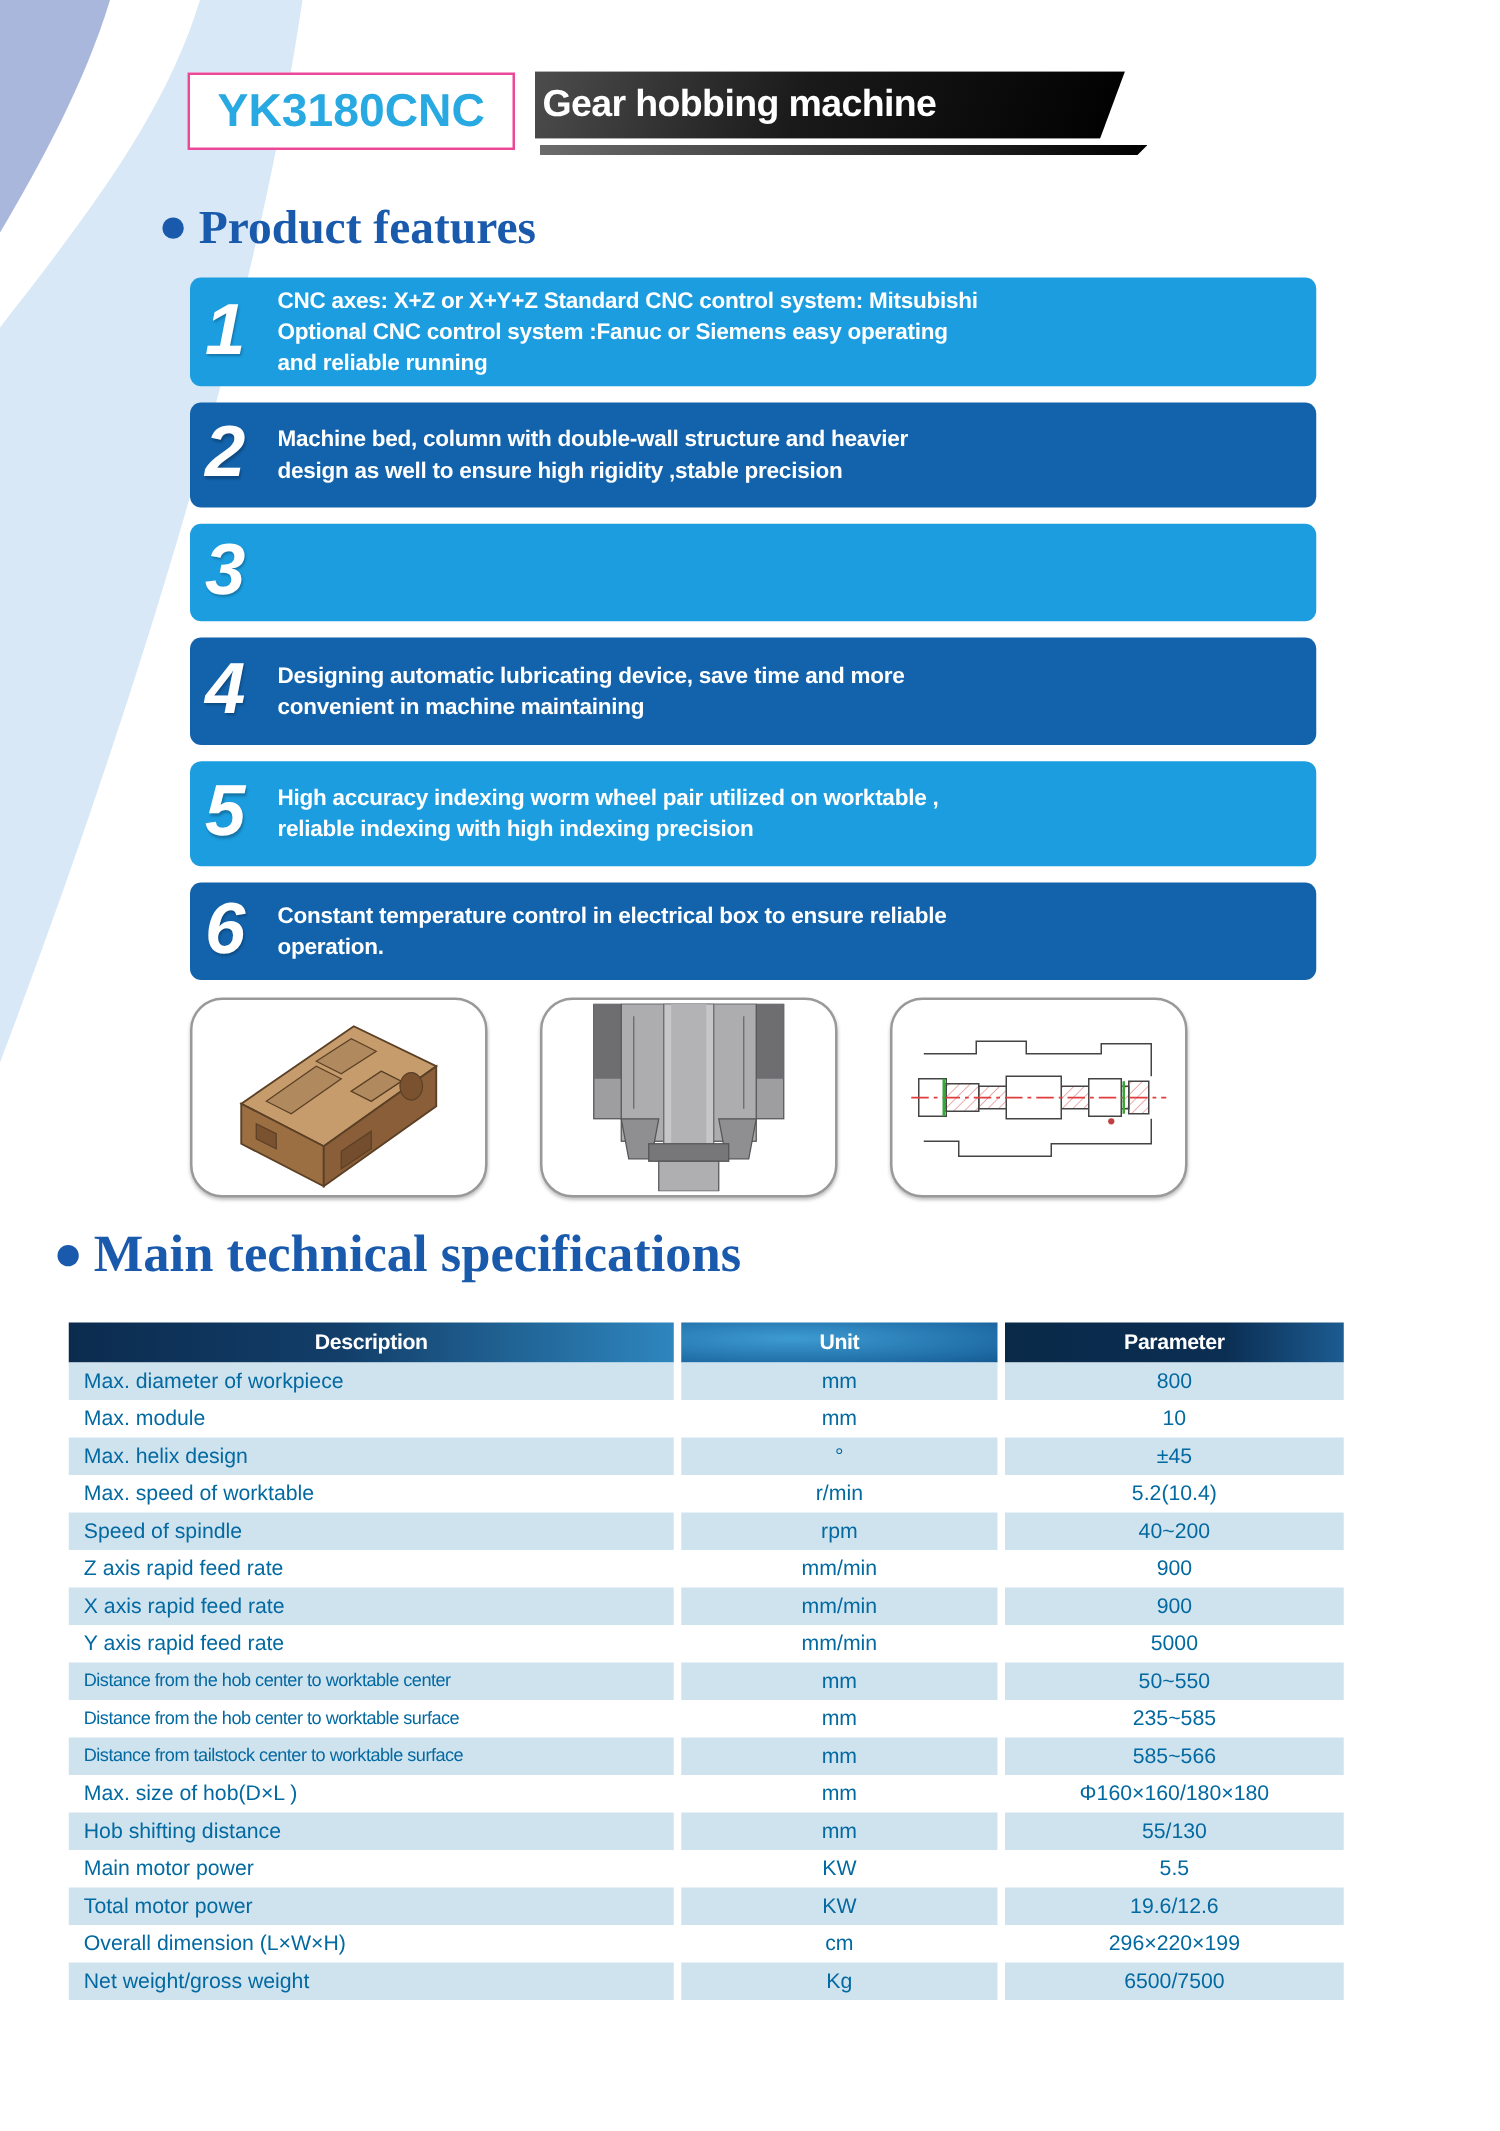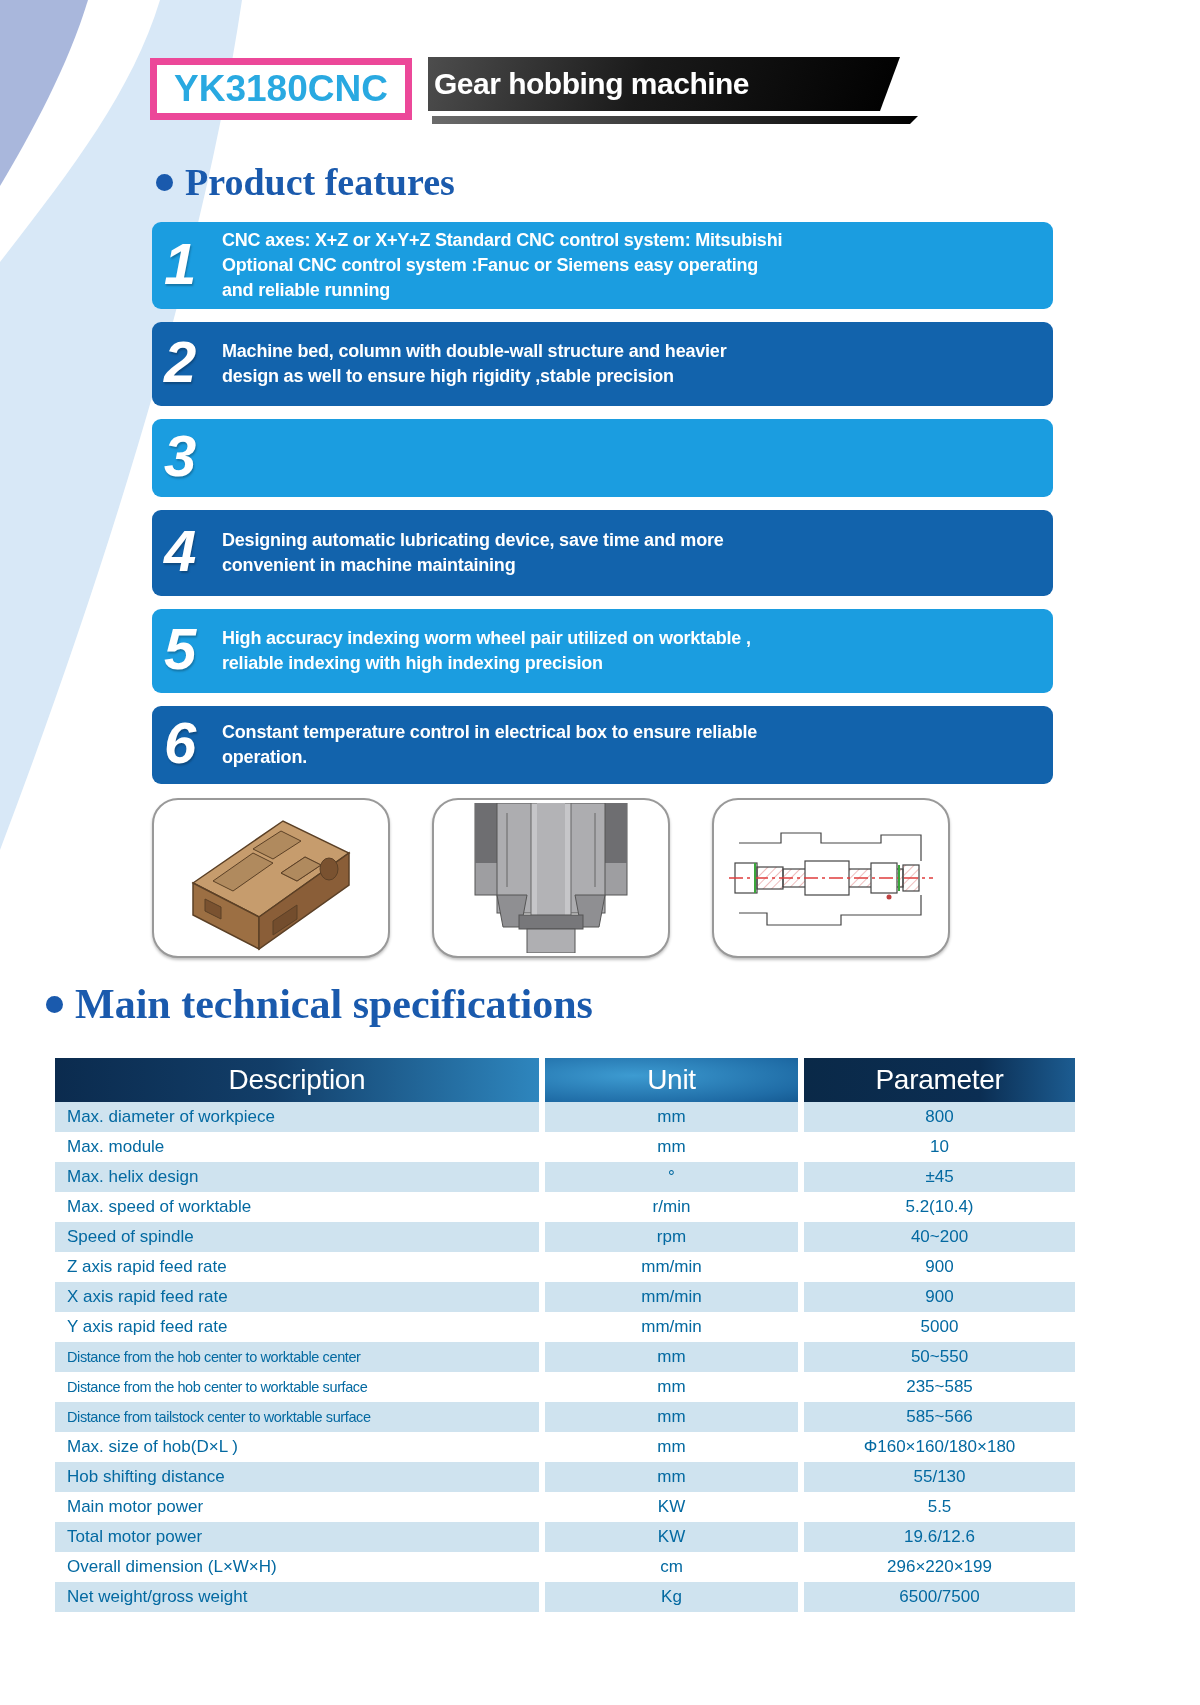--- a/index.html
+++ b/index.html
@@ -5,41 +5,41 @@
   html,body{margin:0;padding:0;background:#ffffff;}
   body{font-family:"Liberation Sans", sans-serif;}
   .page{position:relative;width:1200px;height:1705px;background:#fff;overflow:hidden;margin:0 auto;}
 
   
   .deco{position:absolute;top:0;left:0;pointer-events:none;}
 
   
   .title-box{
     position:absolute;left:150px;top:58px;width:262px;height:62px;
-    border:7px solid #ec4899;background:#fff;display:flex;align-items:center;justify-content:center;box-sizing:border-box;
+    border:2px solid #ec4899;background:#fff;display:flex;align-items:center;justify-content:center;box-sizing:border-box;
   }
   .title-box span{font-size:37px;font-weight:bold;color:#29A9E1;letter-spacing:0px;}
   .banner{
     position:absolute;left:428px;top:57px;width:472px;height:54px;
     background:linear-gradient(110deg,#4d4d4d 0%,#1a1a1a 45%,#000 100%);
     clip-path:polygon(0 0,100% 0,calc(100% - 20px) 100%,0 100%);
     display:flex;align-items:center;box-sizing:border-box;padding-left:6px;
   }
   .banner span{color:#fff;font-size:30px;font-weight:bold;letter-spacing:-0.5px;}
   .banner-underline{
     position:absolute;left:432px;top:116px;width:486px;height:8px;
     background:linear-gradient(to right,#6b6b6b,#000);
     clip-path:polygon(0 0,100% 0,calc(100% - 8px) 100%,0 100%);
   }
 
   
   .section-heading{position:absolute;display:flex;align-items:center;color:#1A5AAD;}
   .section-heading .dot{width:17px;height:17px;border-radius:50%;background:#1A5AAD;margin-right:12px;flex:0 0 auto;}
   .section-heading .txt{font-family:"Liberation Serif", serif;font-weight:bold;}
-  .h-features{left:156px;top:160px;}
+  .h-features{left:130px;top:160px;}
   .h-features .txt{font-size:38px;}
   .h-specs{left:46px;top:980px;}
   .h-specs .txt{font-size:42px;}
 
   
   .features-list{position:absolute;left:152px;top:222px;width:901px;display:flex;flex-direction:column;gap:13px;}
   .feature{
     border-radius:9px;display:flex;align-items:center;box-sizing:border-box;
     padding:6px 20px 6px 12px;color:#fff;
   }
@@ -63,22 +63,22 @@
     width:238px;height:160px;background:#fff;border:2px solid #999;border-radius:26px;
     box-shadow:0 2px 3px rgba(0,0,0,0.25);overflow:hidden;display:flex;align-items:center;justify-content:center;box-sizing:border-box;
   }
   .img-card + .img-card{margin-left:42px;}
   .img-card svg{display:block;}
 
   
   .spec-table{position:absolute;left:55px;top:1058px;width:1020px;}
   .spec-grid{display:grid;grid-template-columns:484px 253px 271px;column-gap:6px;}
   .th{
-    height:44px;display:flex;align-items:center;justify-content:center;
-    color:#fff;font-weight:normal;font-size:28px;letter-spacing:-0.3px;
+    height:32px;display:flex;align-items:center;justify-content:center;
+    color:#fff;font-weight:bold;font-size:17px;letter-spacing:-0.3px;
   }
   .th-desc{background:linear-gradient(to right,#0B2B4E 0%,#123E69 45%,#2E86BE 100%);}
   .th-unit{background:radial-gradient(ellipse at 35% 40%,#3D9BD1 0%,#1F6CA6 75%,#155A92 100%);}
   .th-param{background:linear-gradient(to right,#0A2948 0%,#0B2E53 65%,#1C5C91 100%);}
   .spec-rows{display:flex;flex-direction:column;}
   .spec-row{display:grid;grid-template-columns:484px 253px 271px;column-gap:6px;height:30px;}
   .spec-row .cell{display:flex;align-items:center;color:#0369a1;font-size:17px;}
   .spec-row:nth-child(odd) .cell{background:#CFE3EF;}
   .spec-row:nth-child(even) .cell{background:#fff;}
   .c-desc{padding-left:12px;}

